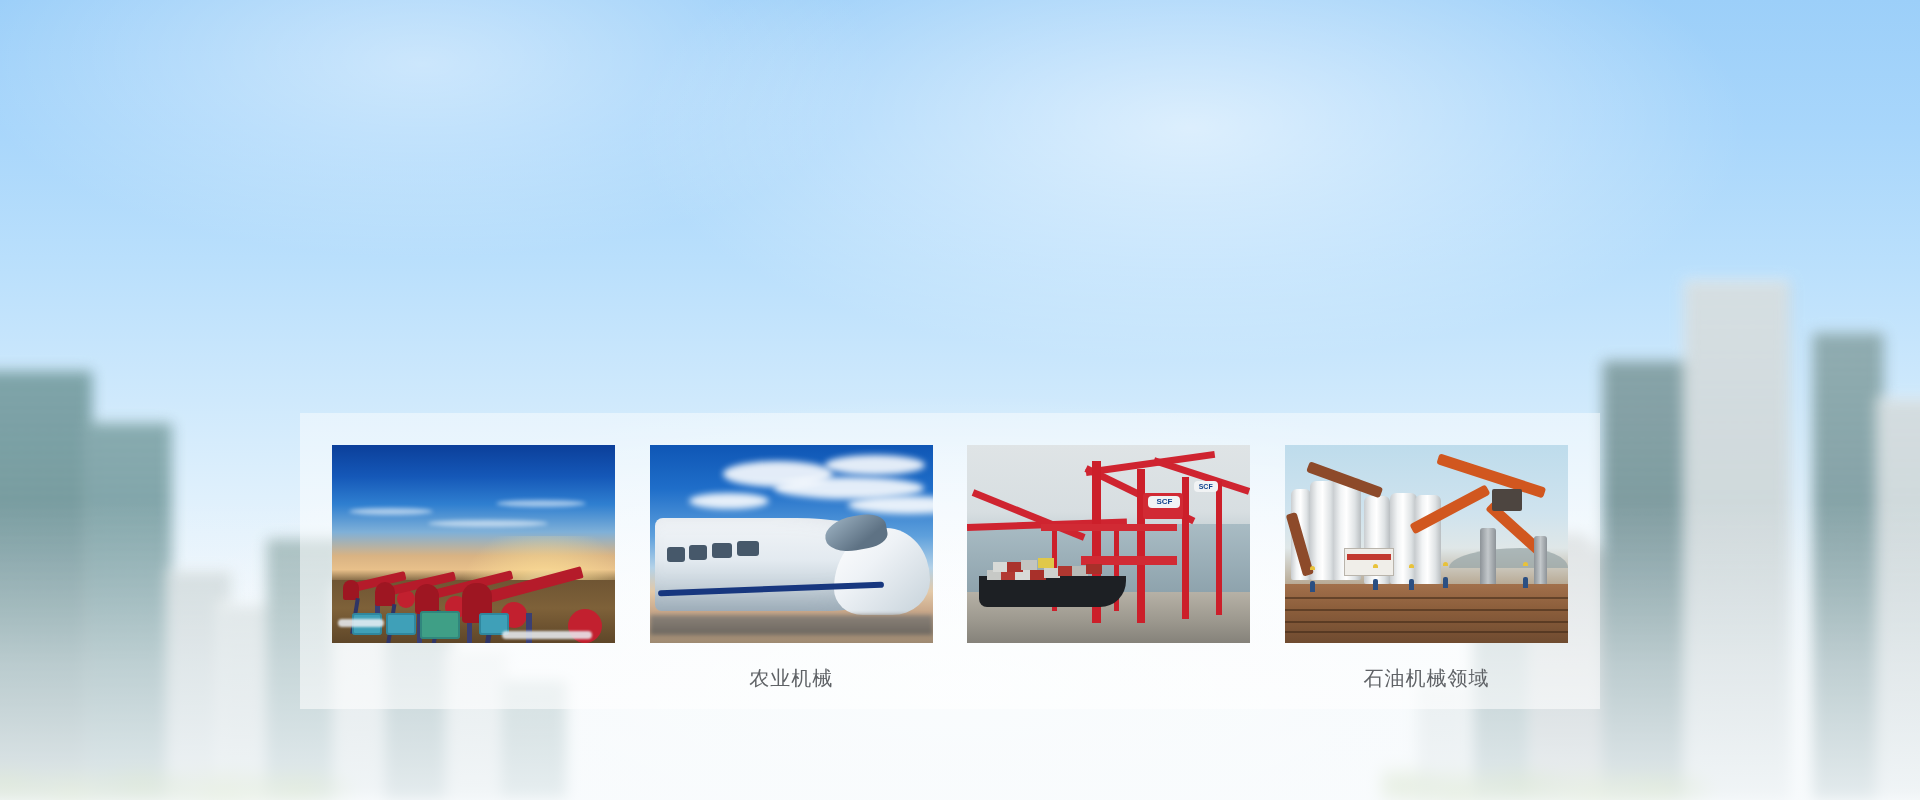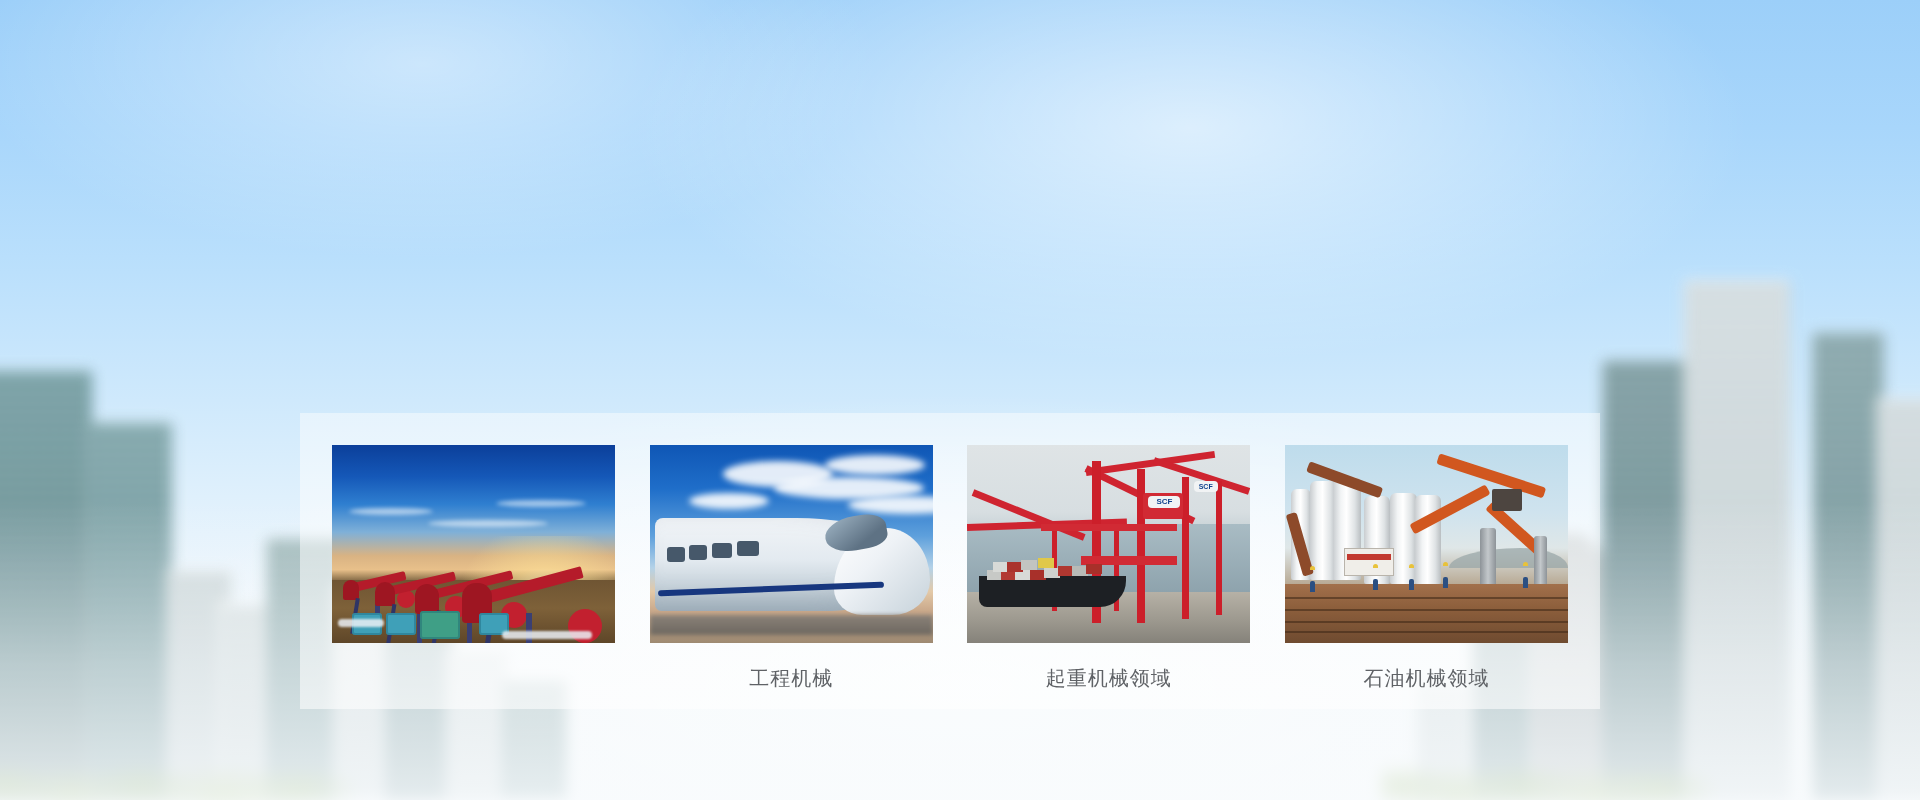--- a/index.html
+++ b/index.html
@@ -520,21 +520,21 @@
             <div class="train-nose"></div>
             <div class="train-stripe"></div>
             <div class="train-win" style="left:6%;  bottom:41%; width:18px;"></div>
             <div class="train-win" style="left:14%; bottom:42%; width:18px;"></div>
             <div class="train-win" style="left:22%; bottom:43%; width:20px;"></div>
             <div class="train-win" style="left:31%; bottom:44%; width:22px;"></div>
             <div class="train-wind"></div>
             <div class="train-rail"></div>
           </div>
         </div>
-        <div class="card-caption">工程机械</div>
+        <div class="card-caption">农业机械</div>
       </div>
 
       <div class="card">
         <div class="card-thumb">
           <div class="art art-crane">
             <div class="sea"></div>
             <div class="quay"></div>
 
             <div class="cr-boom" style="left:0%;  top:40%; width:160px; transform:rotate(-2deg);"></div>
             <div class="cr-boom" style="left:2%;  top:22%; width:120px; transform:rotate(22deg);"></div>
@@ -563,21 +563,20 @@
             <div class="cont" style="left:27%; bottom:33%; background:#cfd1ce;"></div>
             <div class="cont" style="left:32%; bottom:34%; background:#b03730;"></div>
             <div class="cont" style="left:9%;  bottom:36%; background:#d8dad7;"></div>
             <div class="cont" style="left:14%; bottom:36%; background:#aa332d;"></div>
             <div class="cont" style="left:19%; bottom:37%; background:#c2c4c1;"></div>
             <div class="cont" style="left:25%; bottom:38%; background:#e0c84a;"></div>
             <div class="cont" style="left:37%; bottom:34%; background:#b8bab7;"></div>
             <div class="cont" style="left:42%; bottom:35%; background:#a8302a;"></div>
           </div>
         </div>
-        <div class="card-caption">起重机械领域</div>
       </div>
 
       <div class="card">
         <div class="card-thumb">
           <div class="art art-pump">
             <div class="hill"></div>
 
             <div class="silo" style="left:2%;  top:22%; width:20px; height:46%;"></div>
             <div class="silo" style="left:9%;  top:18%; width:26px; height:50%;"></div>
             <div class="silo" style="left:17%; top:16%; width:28px; height:52%;"></div>

